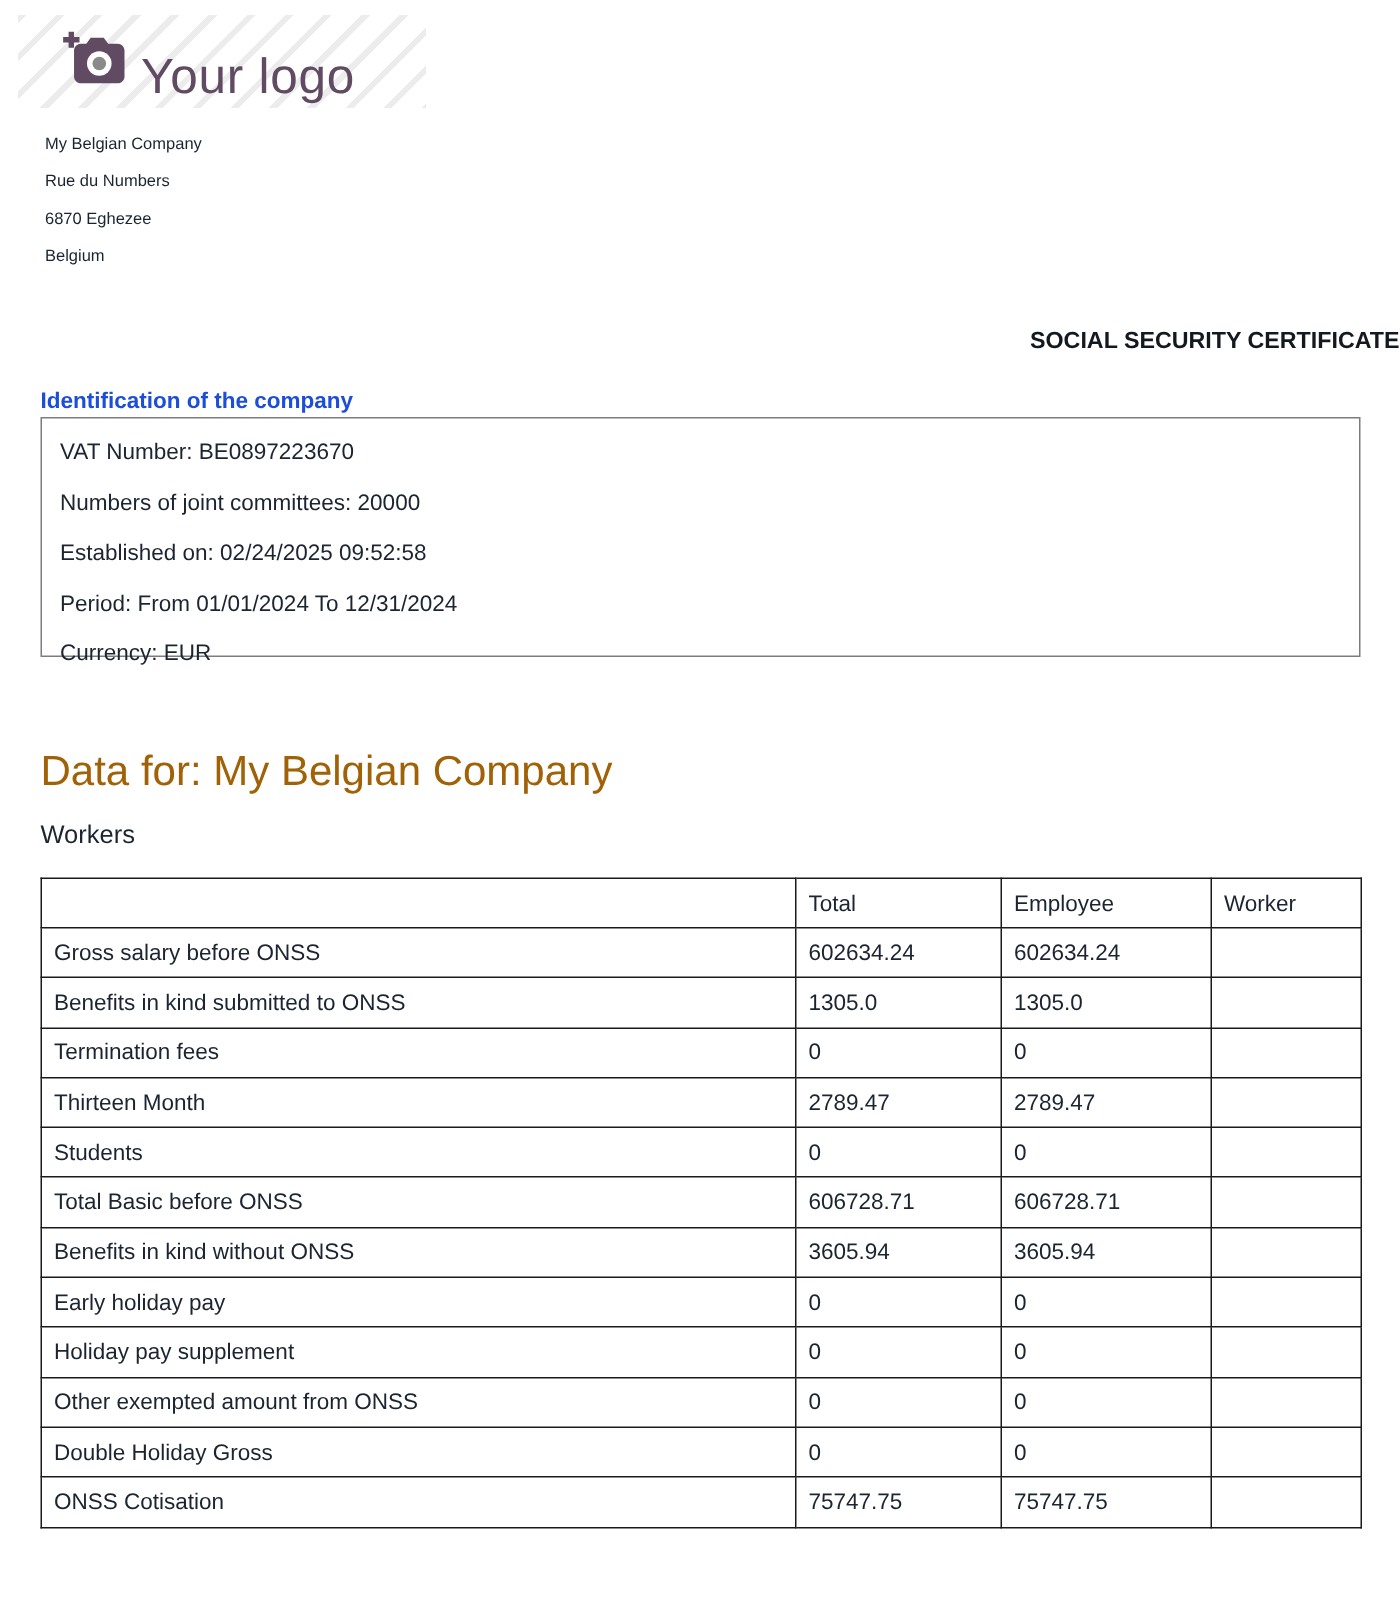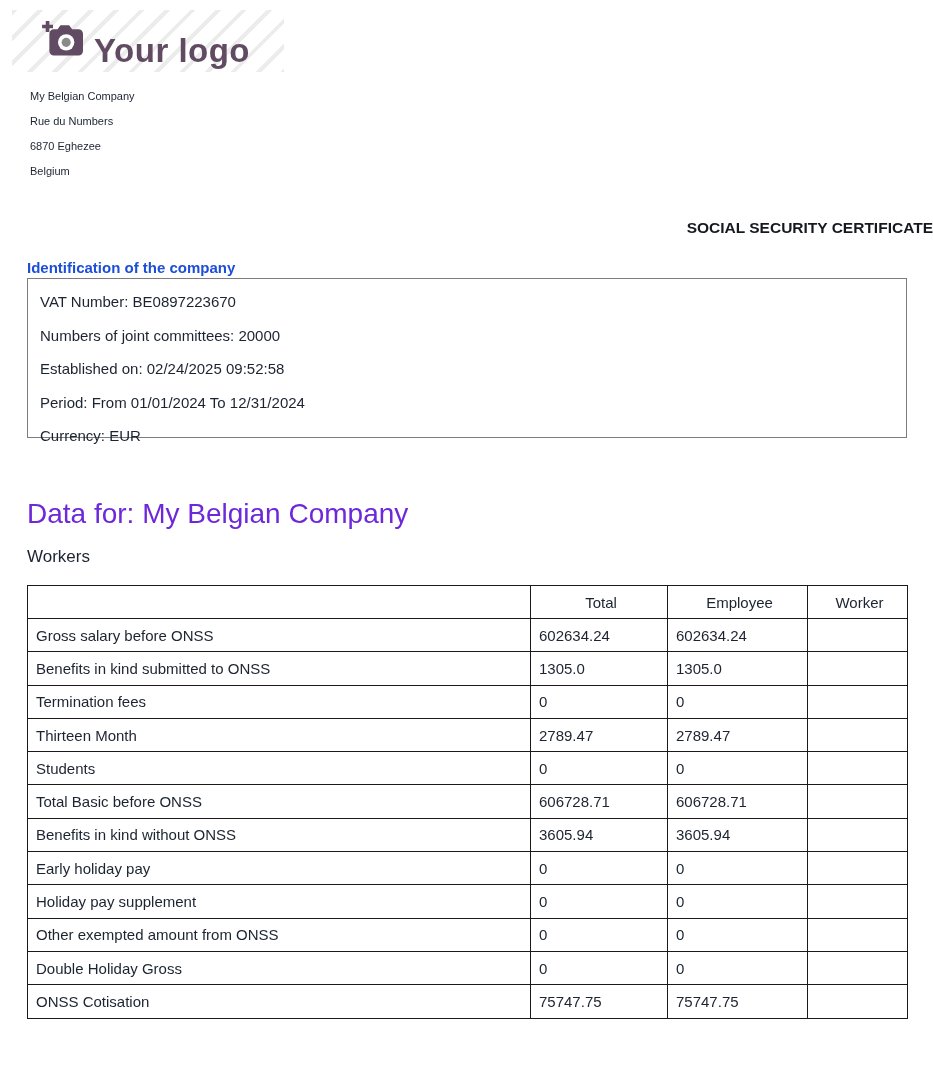--- a/index.html
+++ b/index.html
@@ -17,21 +17,21 @@
     position:absolute; left:12px; top:10px;
     width:272px; height:62px;
     background:repeating-linear-gradient(135deg,
       #ececec 0px, #ececec 4px,
       rgba(0,0,0,0) 4px, rgba(0,0,0,0) 18px);
     display:flex; align-items:center;
     padding-left:30px; box-sizing:border-box;
   }
   .logo-icon { display:inline-flex; margin-right:10px; }
   .logo-text {
-    font-size:33px; font-weight:700; letter-spacing:0.5px;
+    font-size:33px; font-weight:400; letter-spacing:0.5px;
     color:#614b63;
     margin-top:20px;
   }
 
   
   .address {
     position:absolute; left:30px; top:84px;
     font-size:11px; line-height:25px;
   }
 
@@ -53,21 +53,21 @@
     width:880px; height:160px; box-sizing:border-box;
     border:1px solid #7d7d7d;
     padding:6px 0 0 12px;
     font-size:15px;
   }
   .id-line { height:33.5px; display:flex; align-items:center; }
 
   
   .data-for {
     position:absolute; left:27px; top:498px;
-    font-size:28px; font-weight:400; color:#6d28d9;
+    font-size:28px; font-weight:400; color:#a16207;
   }
   .workers {
     position:absolute; left:27px; top:547px;
     font-size:17px; font-weight:400; color:#1b2430;
   }
 
   
   table.workers-table {
     position:absolute; left:27px; top:585px;
     width:880px; border-collapse:collapse;
@@ -75,21 +75,21 @@
     table-layout:fixed;
   }
   .workers-table th, .workers-table td {
     border:1px solid #1a1a1a;
     height:32.3px;
     padding:0 4px 0 8px;
     text-align:left; vertical-align:middle;
     font-weight:400;
     overflow:hidden; white-space:nowrap;
   }
-  .workers-table thead th { height:32px;text-align:center; }
+  .workers-table thead th { height:32px; }
 </style>
 </head>
 <body>
 
 <div class="page">
 
   <div class="logo">
     <span class="logo-icon">
       <svg width="42" height="40" viewBox="0 0 46 44" aria-hidden="true">
         <path fill="#614b63" d="M4 0h4v4h4v4H8v4H4V8H0V4h4z"></path>

